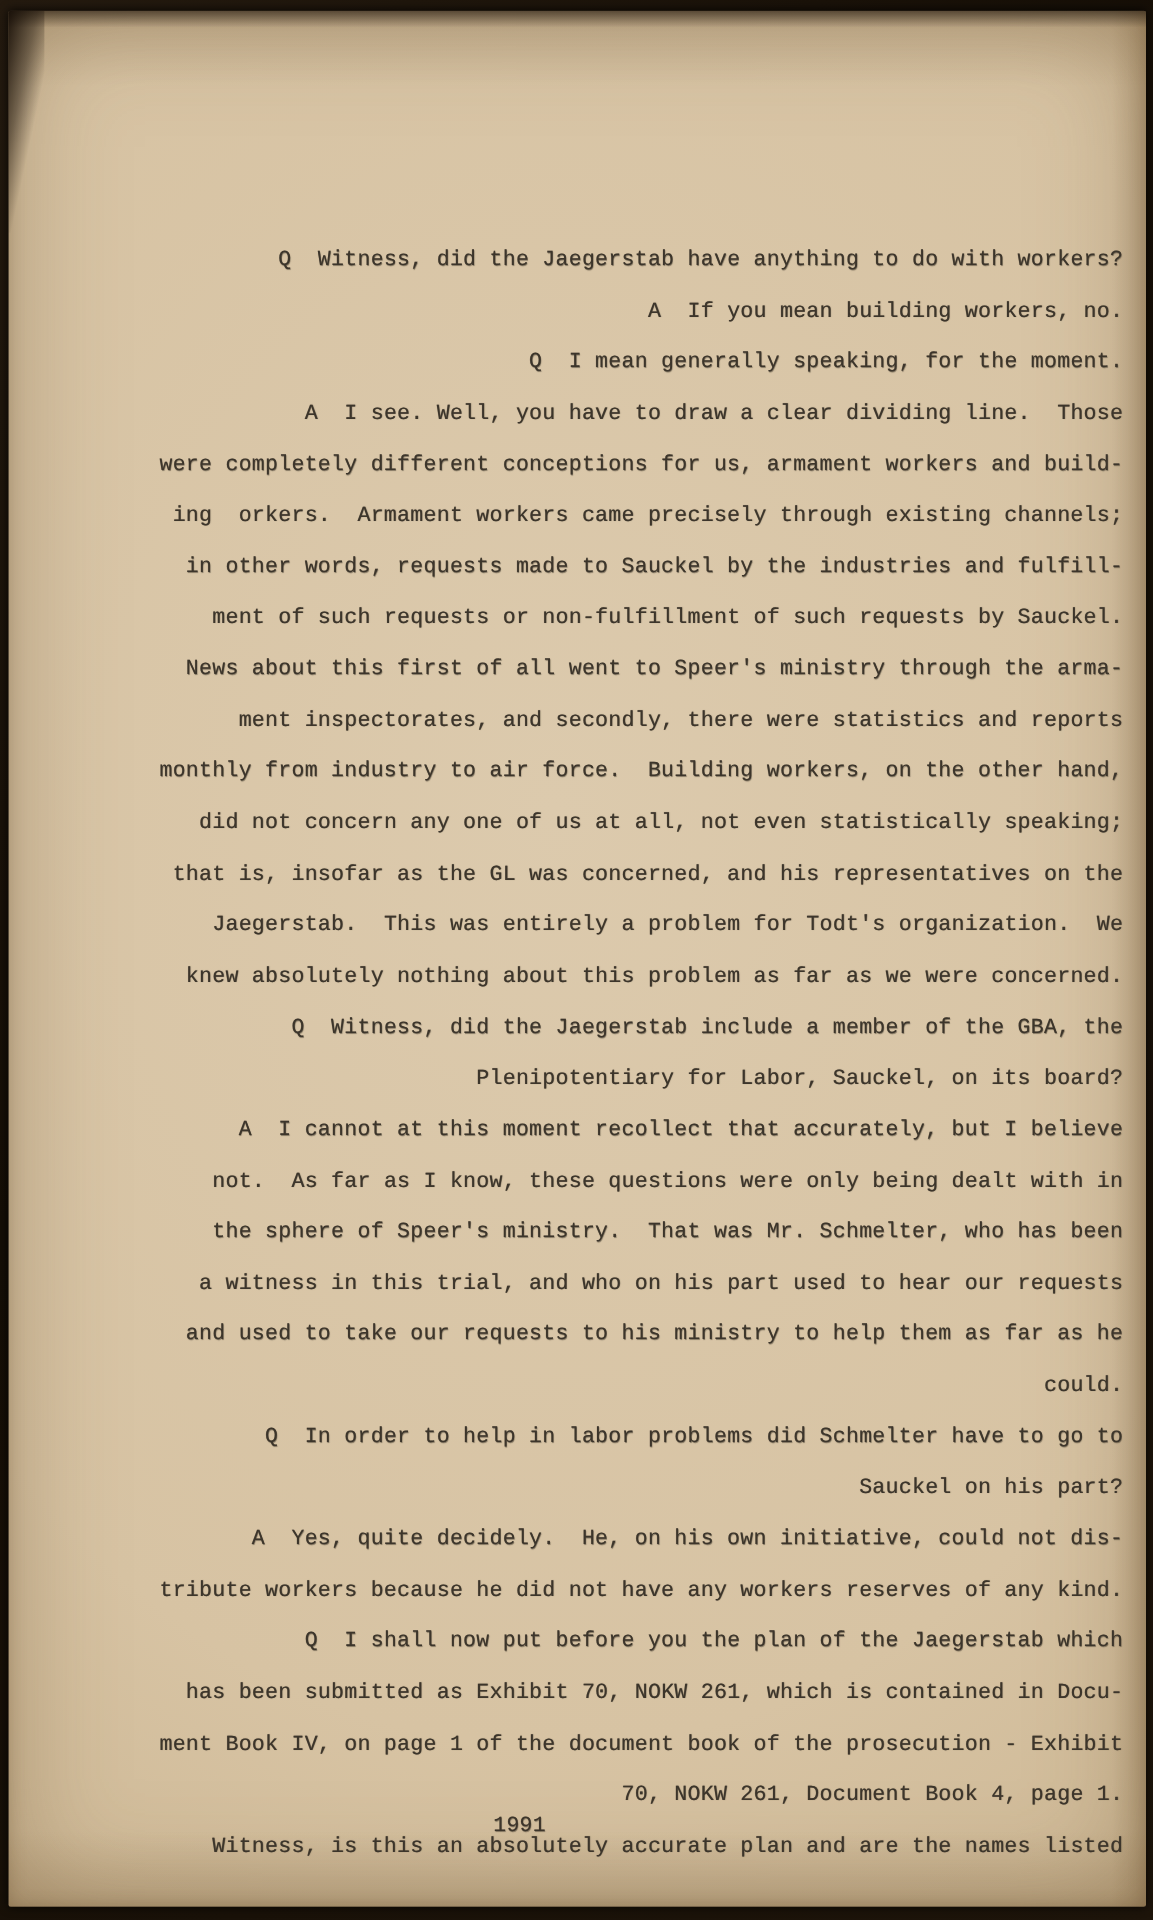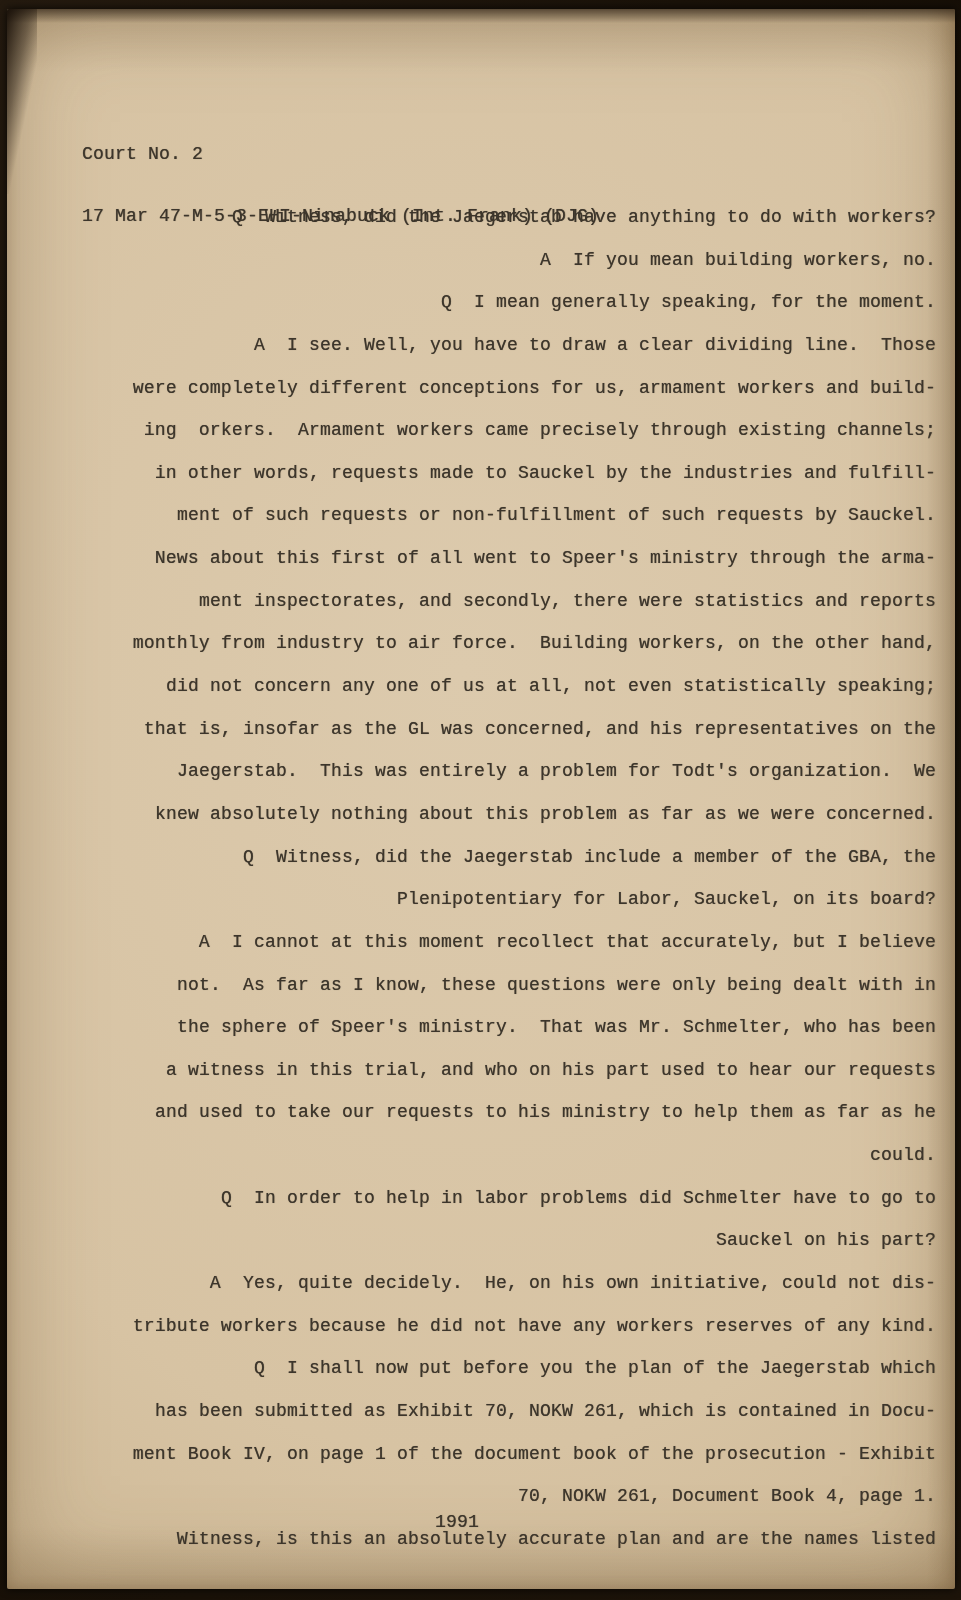--- a/index.html
+++ b/index.html
@@ -46,32 +46,28 @@
     text-shadow: 0.4px 0.4px 0.7px rgba(62,54,42,0.55), -0.2px 0 0.4px rgba(62,54,42,0.35);
     letter-spacing: 0.2px;
   }
 
   .doc-header { position: absolute; left: 75px; top: 94px; }
   .doc-header .hline { line-height: 22px; }
 
   .transcript { position: absolute; left: 69px; top: 187px; width: 860px; text-align: right; }
   .transcript .line { height: 42.65px; line-height: 42.65px; }
 
-  .page-number { position: absolute; left: 428px; top: 1503px; }
+  .page-number { position: absolute; left: 404px; top: 1503px; }
 </style>
 </head>
 <body>
 
 <div class="scan-bg"></div>
 
 <div class="paper">
   <div class="top-edge-shadow"></div>
   <div class="corner-wedge"></div>
 
-  <div class="doc-header typewritten">
-    <div class="hline">Court No. 2</div>
-    <div class="hline">17 Mar 47-M-5-3-EHI-Ninabuck (Int. Frank) (DJG)</div>
-  </div>
 
   <div class="transcript typewritten" id="transcript-body"><div class="line">      Q  Witness, did the Jaegerstab have anything to do with workers?</div><div class="line">      A  If you mean building workers, no.</div><div class="line">      Q  I mean generally speaking, for the moment.</div><div class="line">      A  I see. Well, you have to draw a clear dividing line.  Those</div><div class="line">were completely different conceptions for us, armament workers and build-</div><div class="line">ing  orkers.  Armament workers came precisely through existing channels;</div><div class="line"> in other words, requests made to Sauckel by the industries and fulfill-</div><div class="line">ment of such requests or non-fulfillment of such requests by Sauckel.</div><div class="line"> News about this first of all went to Speer's ministry through the arma-</div><div class="line">ment inspectorates, and secondly, there were statistics and reports</div><div class="line"> monthly from industry to air force.  Building workers, on the other hand,</div><div class="line"> did not concern any one of us at all, not even statistically speaking;</div><div class="line">that is, insofar as the GL was concerned, and his representatives on the</div><div class="line">Jaegerstab.  This was entirely a problem for Todt's organization.  We</div><div class="line">knew absolutely nothing about this problem as far as we were concerned.</div><div class="line">      Q  Witness, did the Jaegerstab include a member of the GBA, the</div><div class="line">Plenipotentiary for Labor, Sauckel, on its board?</div><div class="line">      A  I cannot at this moment recollect that accurately, but I believe</div><div class="line">not.  As far as I know, these questions were only being dealt with in</div><div class="line">the sphere of Speer's ministry.  That was Mr. Schmelter, who has been</div><div class="line">a witness in this trial, and who on his part used to hear our requests</div><div class="line">and used to take our requests to his ministry to help them as far as he</div><div class="line">could.</div><div class="line">      Q  In order to help in labor problems did Schmelter have to go to</div><div class="line">Sauckel on his part?</div><div class="line">      A  Yes, quite decidely.  He, on his own initiative, could not dis-</div><div class="line">tribute workers because he did not have any workers reserves of any kind.</div><div class="line">      Q  I shall now put before you the plan of the Jaegerstab which</div><div class="line">has been submitted as Exhibit 70, NOKW 261, which is contained in Docu-</div><div class="line">ment Book IV, on page 1 of the document book of the prosecution - Exhibit</div><div class="line">70, NOKW 261, Document Book 4, page 1.</div><div class="line">      Witness, is this an absolutely accurate plan and are the names listed</div></div>
 
   <div class="page-number typewritten">1991</div>
 </div>
 
 </body></html>

